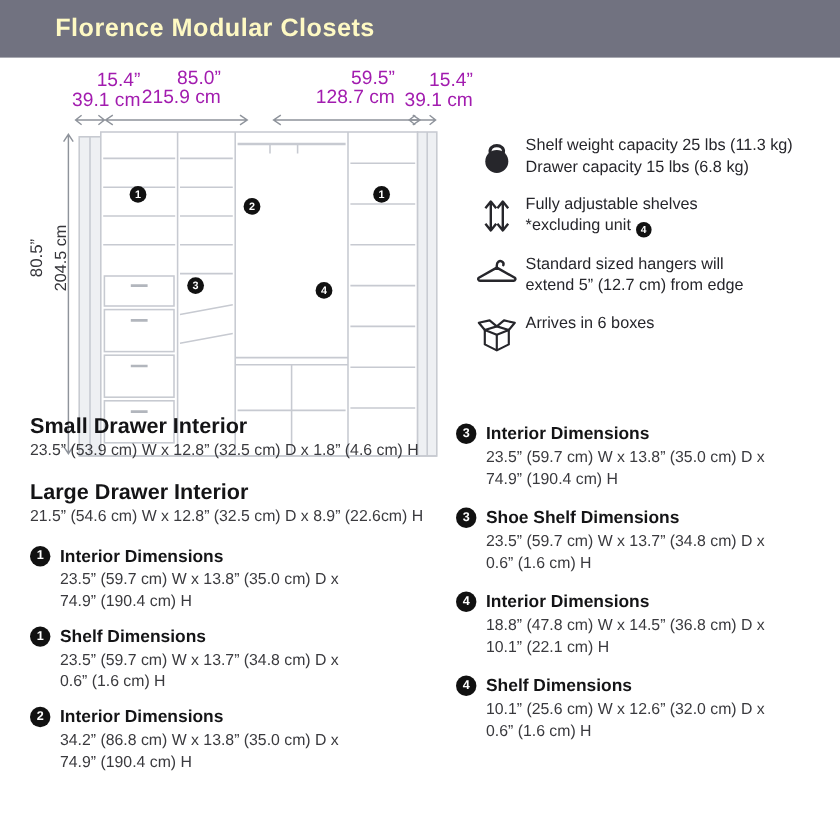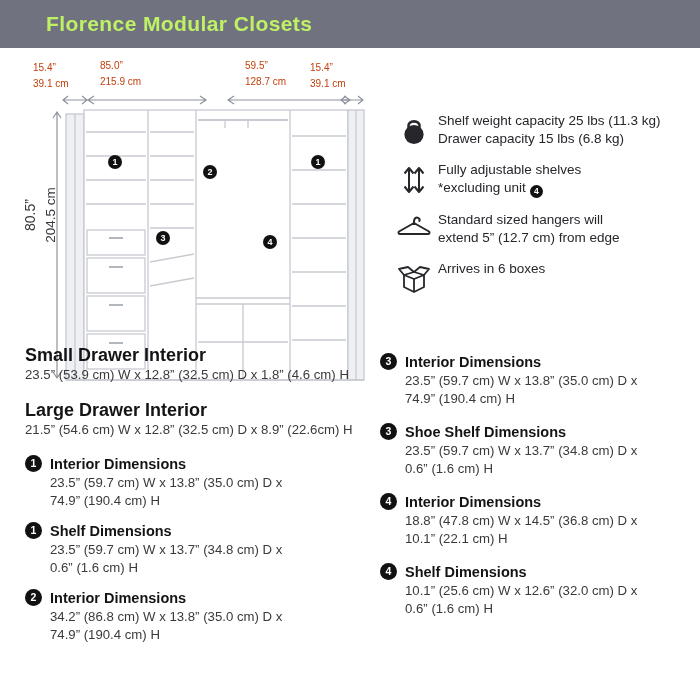--- a/index.html
+++ b/index.html
@@ -2,26 +2,26 @@
 <html><head>
 <meta charset="utf-8">
 <style>
   html,body{margin:0;padding:0;background:#ffffff;}
   .page{position:relative;width:700px;height:700px;overflow:hidden;background:#fff;
         font-family:"Liberation Sans",sans-serif;color:#2c2c31;}
 
   
   .header{position:absolute;top:0;left:0;width:700px;height:48px;background:#717280;
           display:flex;align-items:center;padding-left:46px;box-sizing:border-box;}
-  .header-title{color:#bef264;font-size:21px;font-weight:600;letter-spacing:.4px;}
+  .header-title{color:#fef9c3;font-size:21px;font-weight:600;letter-spacing:.4px;}
 
   
   .diagram{position:absolute;top:48px;left:0;width:700px;height:352px;}
   .diagram svg.art{position:absolute;top:0;left:0;}
-  .dim-top{position:absolute;width:84px;text-align:left;font-size:10px;color:#c2410c;line-height:16px;}
+  .dim-top{position:absolute;width:84px;text-align:right;font-size:16px;color:#a21caf;line-height:16px;}
   #dim-0{left:33px;top:12px;} #dim-1{left:100px;top:10px;}
   #dim-2{left:245px;top:10px;} #dim-3{left:310px;top:12px;}
 
   .badge{background:#111111;color:#fff;border-radius:50%;display:inline-flex;
          align-items:center;justify-content:center;font-weight:700;line-height:1;}
   .badge-diagram{position:absolute;width:14px;height:14px;font-size:9px;}
   .badge-spec{width:17px;height:17px;font-size:10.5px;flex:0 0 17px;}
   .badge-inline{width:13px;height:13px;font-size:8.5px;margin-left:4px;vertical-align:-2px;}
 
   

